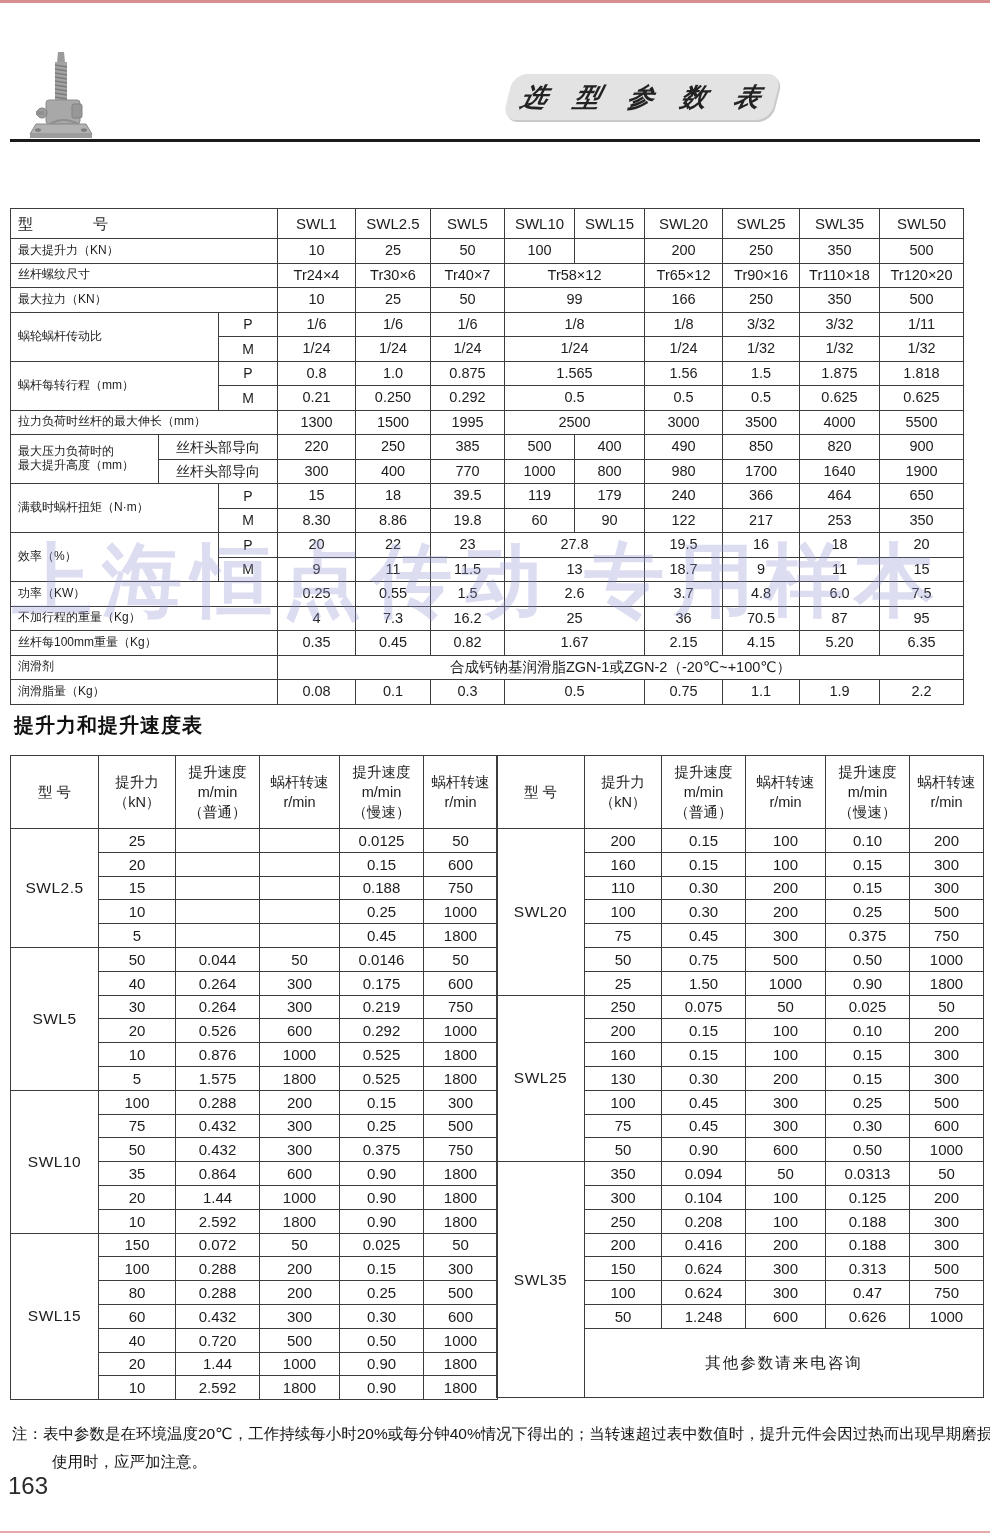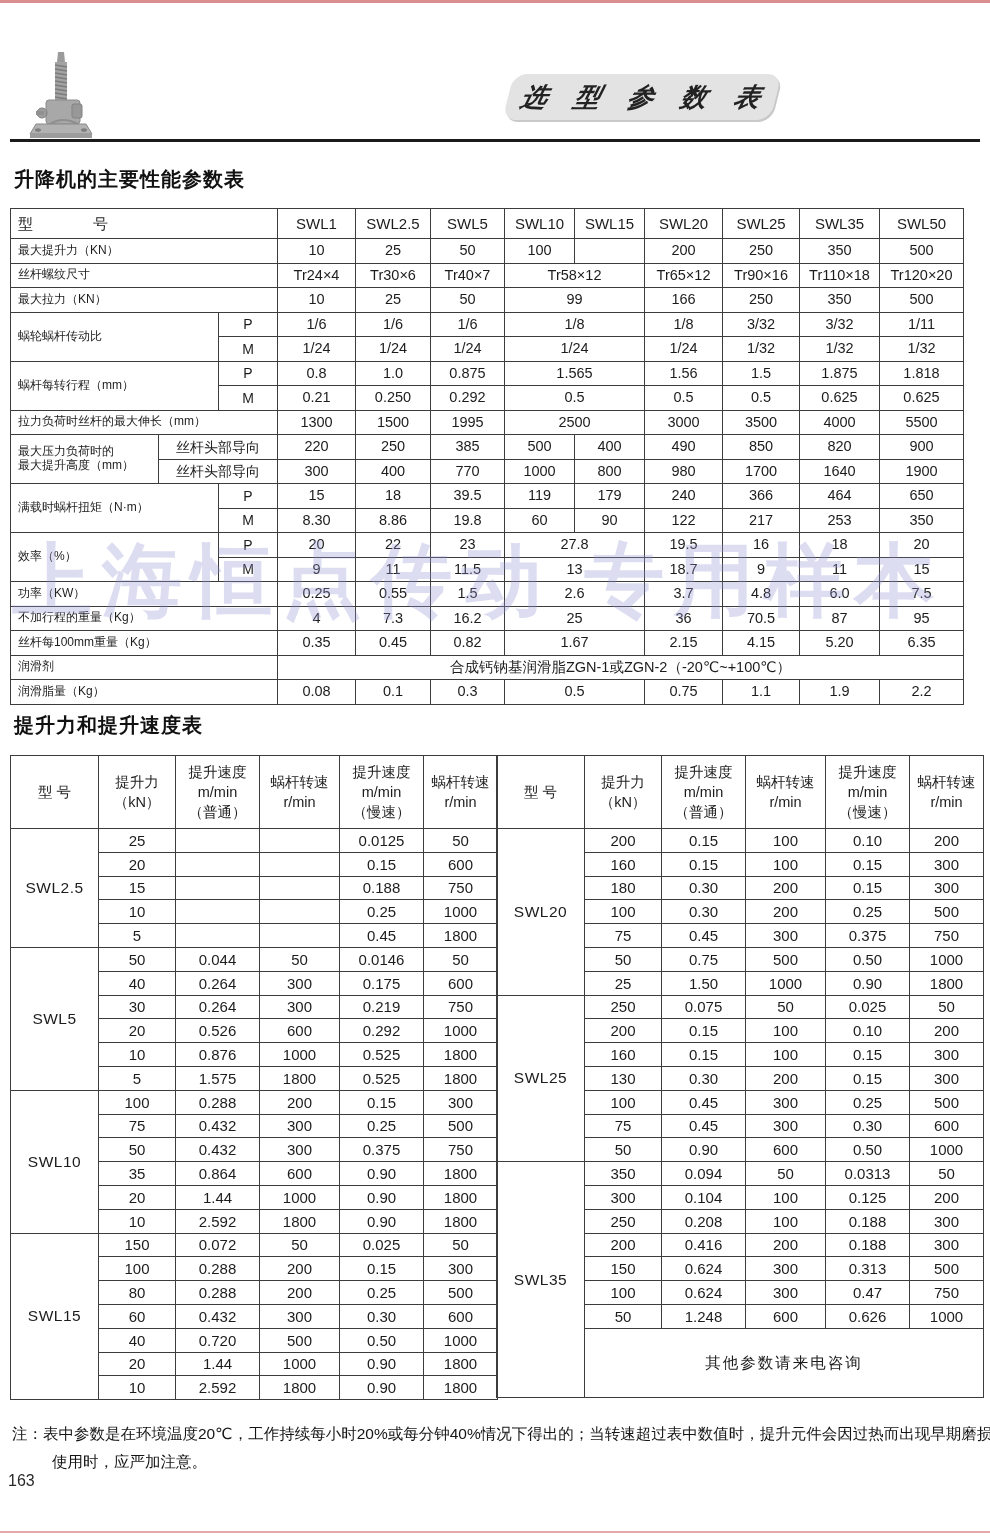--- a/index.html
+++ b/index.html
@@ -47,21 +47,21 @@
   .t2 td.model{font-size:15.5px;letter-spacing:.5px;}
   .t2 tr.notice-row{height:69px;}
   .t2 td.notice{font-size:15.5px;letter-spacing:2px;}
 
   .watermark{position:absolute;left:12px;top:528px;width:990px;font-size:80px;
              letter-spacing:10px;color:rgba(150,150,215,0.32);white-space:nowrap;
              z-index:3;pointer-events:none;font-weight:bold;}
 
   .note{position:absolute;left:12px;top:1420px;width:956px;font-size:15.5px;
         line-height:1.8;padding-left:40px;text-indent:-40px;color:#151515;}
-  .pagenum{position:absolute;left:8px;top:1472px;font-size:16px;color:#2a2a2a;}
+  .pagenum{position:absolute;left:8px;top:1472px;font-size:24px;color:#2a2a2a;}
 </style>
 </head>
 <body>
 
 <div id="page">
   <div class="topline"></div>
 
   <div class="jack">
     <svg width="66" height="92" viewBox="0 0 66 92">
 
@@ -91,21 +91,20 @@
       <ellipse cx="56" cy="80" rx="3" ry="1.8" fill="#7e7e7e"></ellipse>
     </svg>
   </div>
 
   <div class="banner">
     <span>选 型 参 数 表</span>
   </div>
 
   <div class="blackrule"></div>
 
-  <div id="title1" class="sect-title">升降机的主要性能参数表</div>
 
   <table id="t1">
     <colgroup>
       <col style="width:148px">
         <col style="width:60px">
         <col style="width:59px">
       <col style="width:78px">
         <col style="width:75px">
         <col style="width:74px">
       <col style="width:70px">
@@ -582,21 +581,21 @@
           <td class="data">200</td>
         </tr>
         <tr>
           <td class="data">160</td>
           <td class="data">0.15</td>
           <td class="data">100</td>
           <td class="data">0.15</td>
           <td class="data">300</td>
         </tr>
         <tr>
-          <td class="data">180</td>
+          <td class="data">110</td>
           <td class="data">0.30</td>
           <td class="data">200</td>
           <td class="data">0.15</td>
           <td class="data">300</td>
         </tr>
         <tr>
           <td class="data">100</td>
           <td class="data">0.30</td>
           <td class="data">200</td>
           <td class="data">0.25</td>

